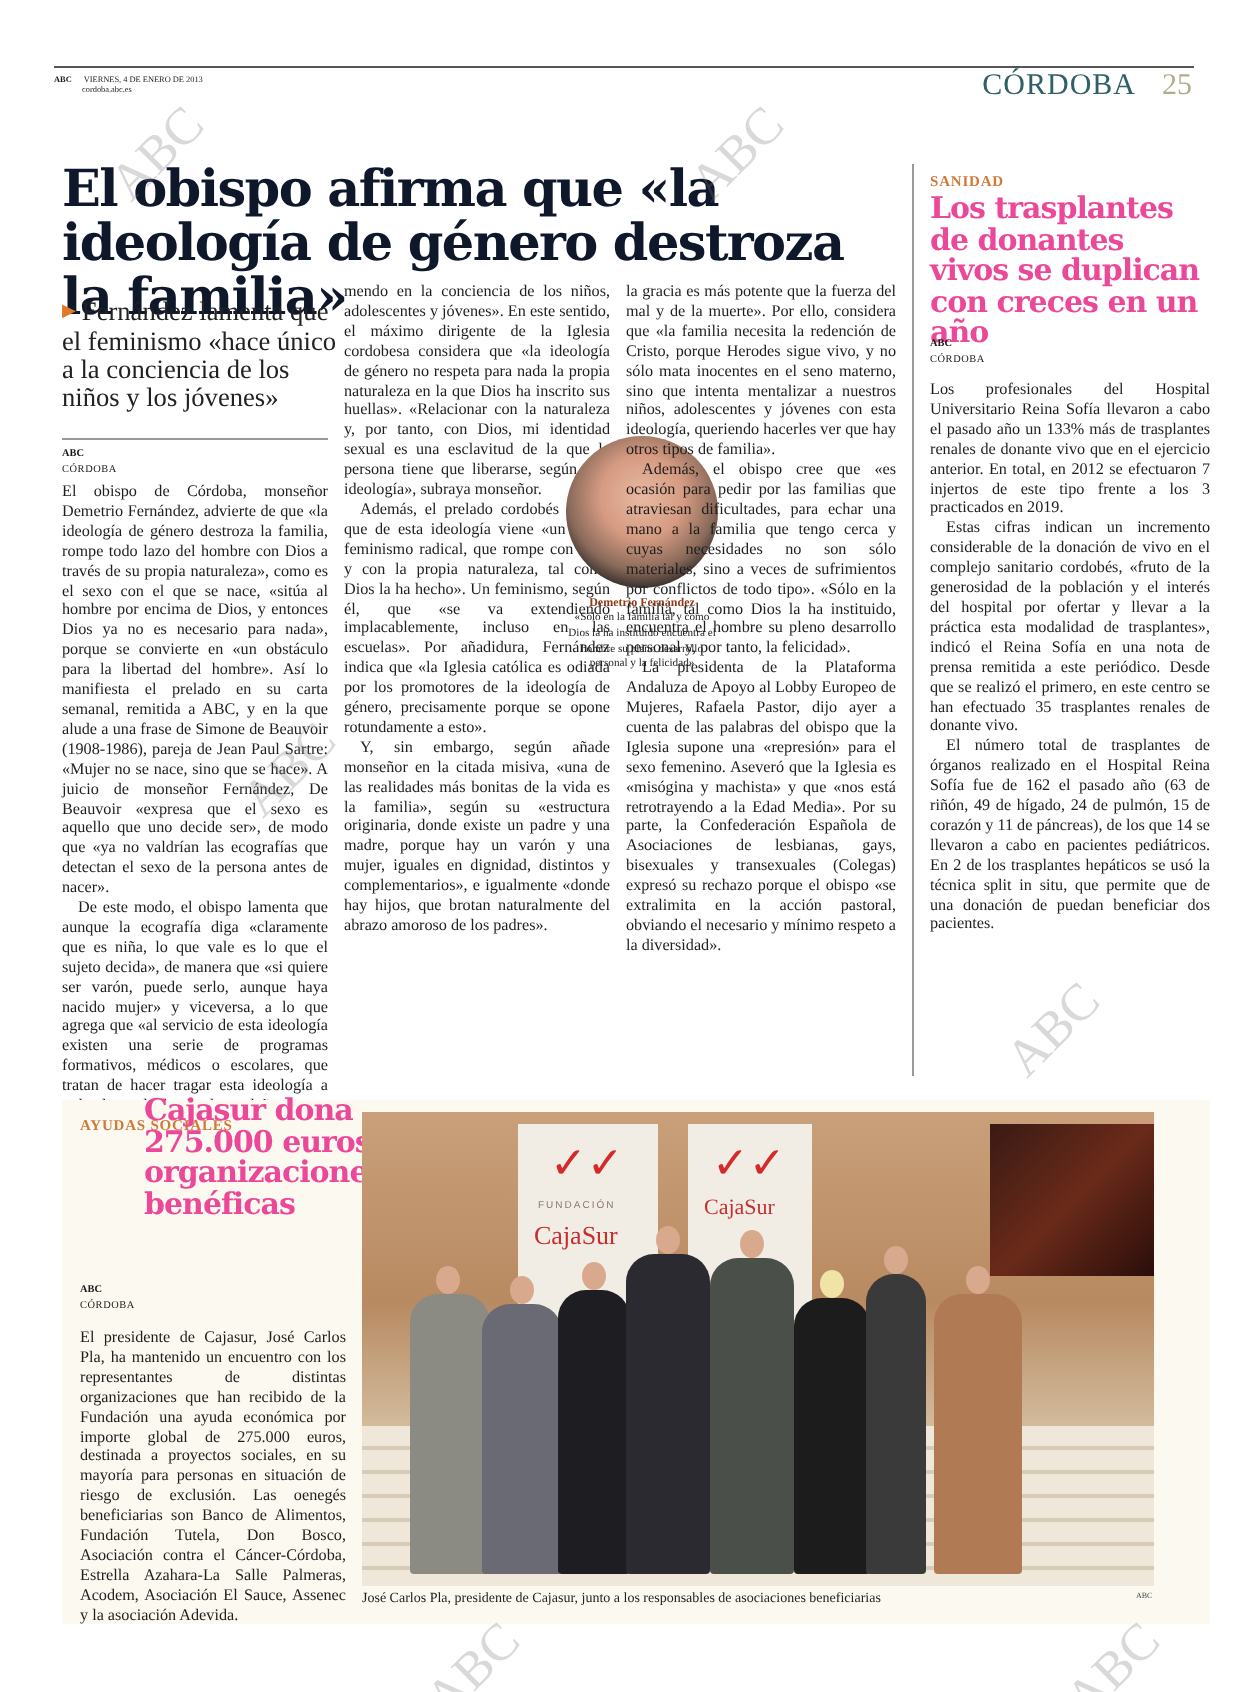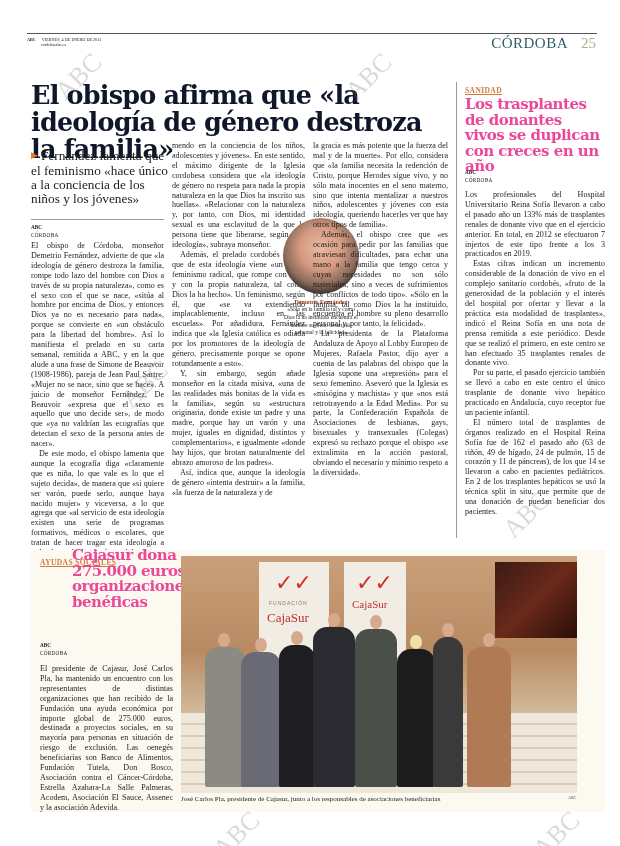--- a/index.html
+++ b/index.html
@@ -26,21 +26,21 @@
 
     .col { position: absolute; font-family: "Liberation Serif", serif; font-size: 8.1px; line-height: 9.9px; text-align: justify; hyphens: auto; color: #1e1e1e; }
     .col p { text-indent: 0; }
     .col p + p { text-indent: 8px; }
 
     .portrait-wrap { position: absolute; left: 283px; top: 218px; width: 76px; height: 168px; }
     .portrait { width: 76px; height: 76px; border-radius: 50%; background: radial-gradient(circle at 50% 40%, #e8b9a2 0%, #d69b82 35%, #8a6a5a 62%, #2a2626 80%, #e9e2d5 81%); }
     .portrait-name { font-family: "Liberation Serif", serif; font-weight: bold; font-size: 6px; line-height: 8px; color: #8a3a1a; text-align: center; margin-top: 4px; }
     .portrait-quote { font-family: "Liberation Serif", serif; font-size: 5.6px; line-height: 7.8px; text-align: center; color: #222; }
 
-    .kicker { position: absolute; font-family: "Liberation Serif", serif; font-weight: bold; font-size: 7.5px; letter-spacing: 0.4px; color: #d07a3a; text-decoration: underline; }
+    .kicker { position: absolute; font-family: "Liberation Serif", serif; font-weight: bold; font-size: 7.5px; letter-spacing: 0.4px; color: #d07a3a; }
     .side-title { position: absolute; font-family: "DejaVu Serif", serif; font-weight: bold; color: #ec4899; letter-spacing: -0.5px; }
 
     .bottom-box { position: absolute; left: 31px; top: 550px; width: 574px; height: 262px; background: #fcfaf0; }
 
     .photo { position: absolute; left: 181px; top: 556px; width: 396px; height: 237px; overflow: hidden;
       background: linear-gradient(180deg, #c9a07a 0%, #b88a62 40%, #d6c2a4 70%, #e4dccb 100%); }
     .photo .banner1 { position: absolute; left: 78px; top: 6px; width: 70px; height: 170px; background: #f2ede4; }
     .photo .banner2 { position: absolute; left: 163px; top: 6px; width: 62px; height: 170px; background: #f2ede4; }
     .photo .logo-mark { position: absolute; color: #d42a2a; font-size: 22px; font-weight: bold; left: 16px; top: 8px; font-family: "DejaVu Sans", sans-serif; }
     .photo .logo-text { position: absolute; color: #c43030; font-family: "Liberation Serif", serif; font-size: 13px; left: 8px; top: 48px; }
@@ -81,21 +81,20 @@
 
 <div class="col" style="left:31px;top:241px;width:133px;">
   <p>El obispo de Córdoba, monseñor Demetrio Fernández, advierte de que «la ideología de género destroza la familia, rompe todo lazo del hombre con Dios a través de su propia naturaleza», como es el sexo con el que se nace, «sitúa al hombre por encima de Dios, y entonces Dios ya no es necesario para nada», porque se convierte en «un obstáculo para la libertad del hombre». Así lo manifiesta el prelado en su carta semanal, remitida a ABC, y en la que alude a una frase de Simone de Beauvoir (1908-1986), pareja de Jean Paul Sartre: «Mujer no se nace, sino que se hace». A juicio de monseñor Fernández, De Beauvoir «expresa que el sexo es aquello que uno decide ser», de modo que «ya no valdrían las ecografías que detectan el sexo de la persona antes de nacer».</p>
   <p>De este modo, el obispo lamenta que aunque la ecografía diga «claramente que es niña, lo que vale es lo que el sujeto decida», de manera que «si quiere ser varón, puede serlo, aunque haya nacido mujer» y viceversa, a lo que agrega que «al servicio de esta ideología existen una serie de programas formativos, médicos o escolares, que tratan de hacer tragar esta ideología a todo el mundo, haciendo un daño tre-</p>
 </div>
 
 <div class="col" style="left:172px;top:141px;width:133px;">
   <p style="width:133px">mendo en la conciencia de los niños, adolescentes y jóvenes». En este sentido, el máximo dirigente de la Iglesia cordobesa considera que «la ideología de género no respeta para nada la propia naturaleza en la que Dios ha inscrito sus huellas». «Relacionar con la naturaleza y, por tanto, con Dios, mi identidad sexual es una esclavitud de la que la persona tiene que liberarse, según esta ideología», subraya monseñor.</p>
   <p>Además, el prelado cordobés apunta que de esta ideología viene «un cierto feminismo radical, que rompe con Dios y con la propia naturaleza, tal como Dios la ha hecho». Un feminismo, según él, que «se va extendiendo implacablemente, incluso en las escuelas». Por añadidura, Fernández indica que «la Iglesia católica es odiada por los promotores de la ideología de género, precisamente porque se opone rotundamente a esto».</p>
   <p>Y, sin embargo, según añade monseñor en la citada misiva, «una de las realidades más bonitas de la vida es la familia», según su «estructura originaria, donde existe un padre y una madre, porque hay un varón y una mujer, iguales en dignidad, distintos y complementarios», e igualmente «donde hay hijos, que brotan naturalmente del abrazo amoroso de los padres».</p>
-  <p>Así, indica que, aunque la ideología de género «intenta destruir» a la familia, «la fuerza de la naturaleza y de</p>
 </div>
 
 <div class="portrait-wrap">
   <div class="portrait"></div>
   <div class="portrait-name">Demetrio Fernández</div>
   <div class="portrait-quote">«Sólo en la familia tal y como Dios la ha instituido encuentra el hombre su pleno desarrollo personal y la felicidad»</div>
 </div>
 
 <div class="col" style="left:313px;top:141px;width:135px;">
   <p>la gracia es más potente que la fuerza del mal y de la muerte». Por ello, considera que «la familia necesita la redención de Cristo, porque Herodes sigue vivo, y no sólo mata inocentes en el seno materno, sino que intenta mentalizar a nuestros niños, adolescentes y jóvenes con esta ideología, queriendo hacerles ver que hay otros tipos de familia».</p>
@@ -107,21 +106,20 @@
 
 <div class="kicker" style="left:465px;top:86px;">SANIDAD</div>
 <h2 class="side-title" style="left:465px;top:97px;width:140px;font-size:15px;line-height:15.5px;">Los trasplantes de donantes vivos se duplican con creces en un año</h2>
 <div class="byline" style="left:465px;top:168px;">
   <span class="src">ABC</span>
   <span class="city">CÓRDOBA</span>
 </div>
 <div class="col" style="left:465px;top:190px;width:140px;">
   <p>Los profesionales del Hospital Universitario Reina Sofía llevaron a cabo el pasado año un 133% más de trasplantes renales de donante vivo que en el ejercicio anterior. En total, en 2012 se efectuaron 7 injertos de este tipo frente a los 3 practicados en 2019.</p>
   <p>Estas cifras indican un incremento considerable de la donación de vivo en el complejo sanitario cordobés, «fruto de la generosidad de la población y el interés del hospital por ofertar y llevar a la práctica esta modalidad de trasplantes», indicó el Reina Sofía en una nota de prensa remitida a este periódico. Desde que se realizó el primero, en este centro se han efectuado 35 trasplantes renales de donante vivo.</p>
-  <p>Por su parte, el pasado ejercicio también se llevó a cabo en este centro el único trasplante de donante vivo hepático practicado en Andalucía, cuyo receptor fue un paciente infantil.</p>
   <p>El número total de trasplantes de órganos realizado en el Hospital Reina Sofía fue de 162 el pasado año (63 de riñón, 49 de hígado, 24 de pulmón, 15 de corazón y 11 de páncreas), de los que 14 se llevaron a cabo en pacientes pediátricos. En 2 de los trasplantes hepáticos se usó la técnica split in situ, que permite que de una donación de puedan beneficiar dos pacientes.</p>
 </div>
 
 <div class="bottom-box"></div>
 <div class="kicker" style="left:40px;top:558px;">AYUDAS SOCIALES</div>
 <h2 class="side-title" style="left:40px;top:548px;width:135px;font-size:15px;line-height:15.5px;margin-left:32px;">Cajasur dona 275.000 euros a organizaciones benéficas</h2>
 <div class="byline" style="left:40px;top:641px;">
   <span class="src">ABC</span>
   <span class="city">CÓRDOBA</span>
 </div>

